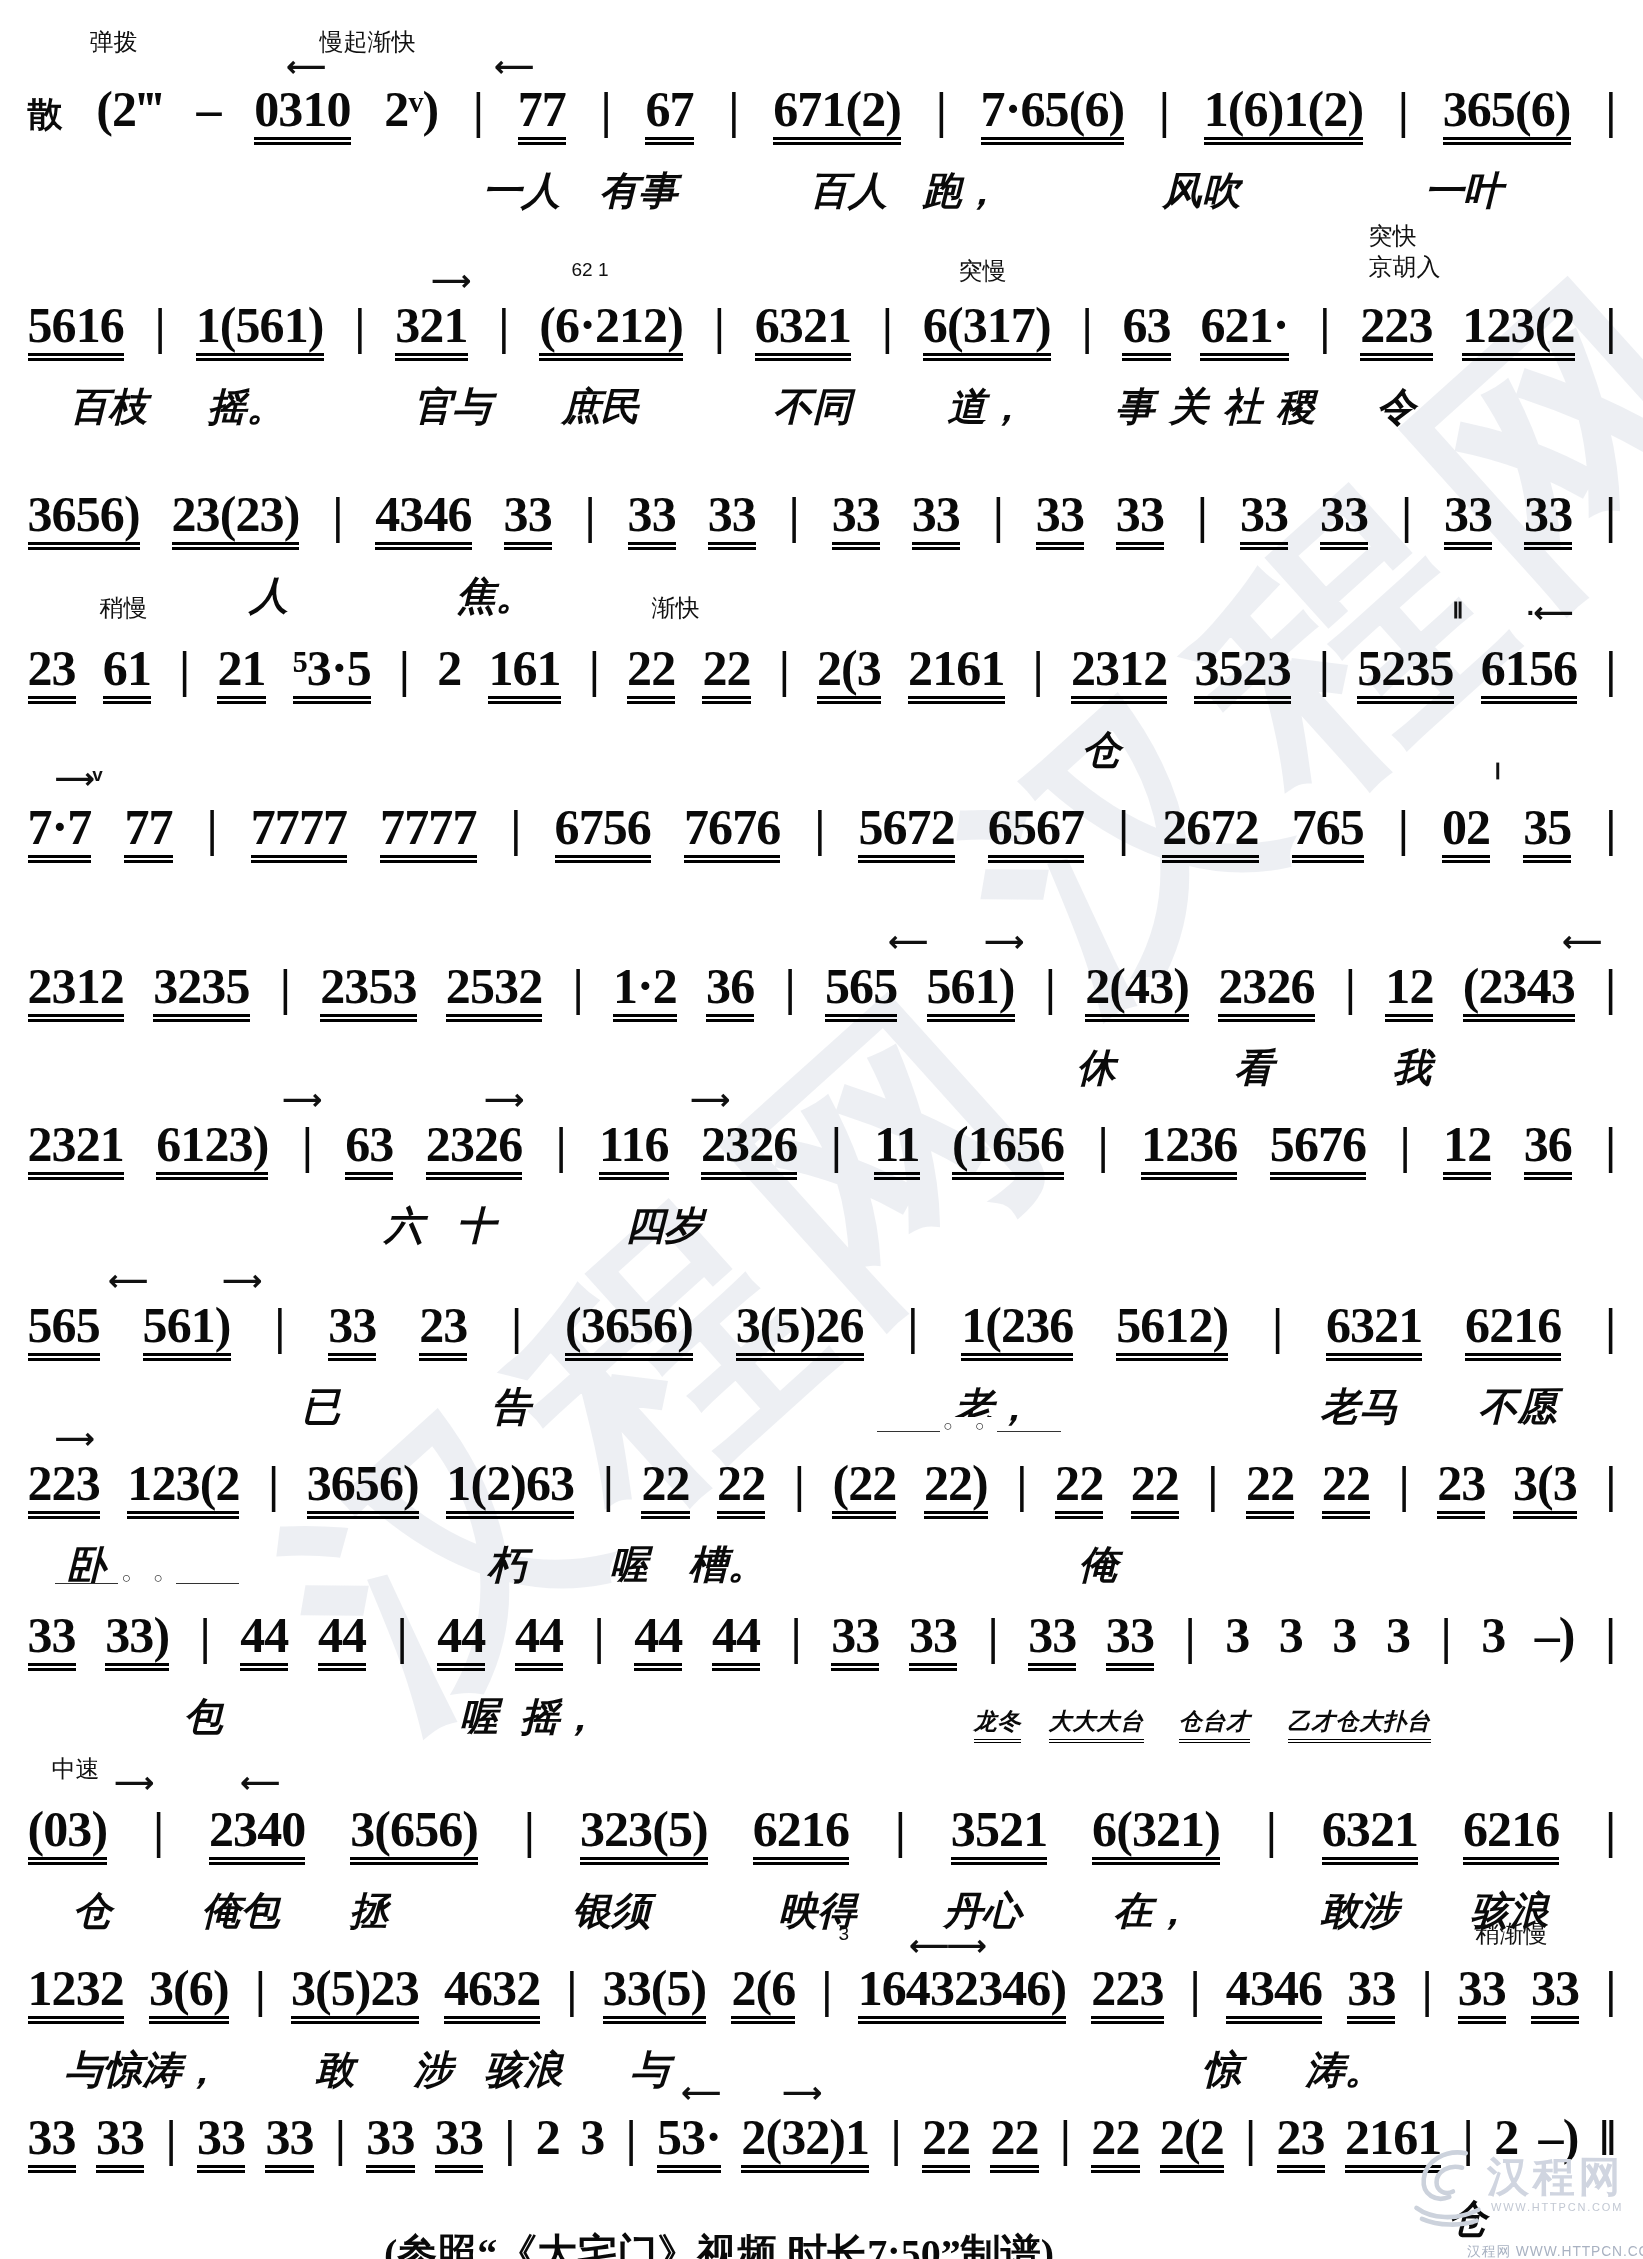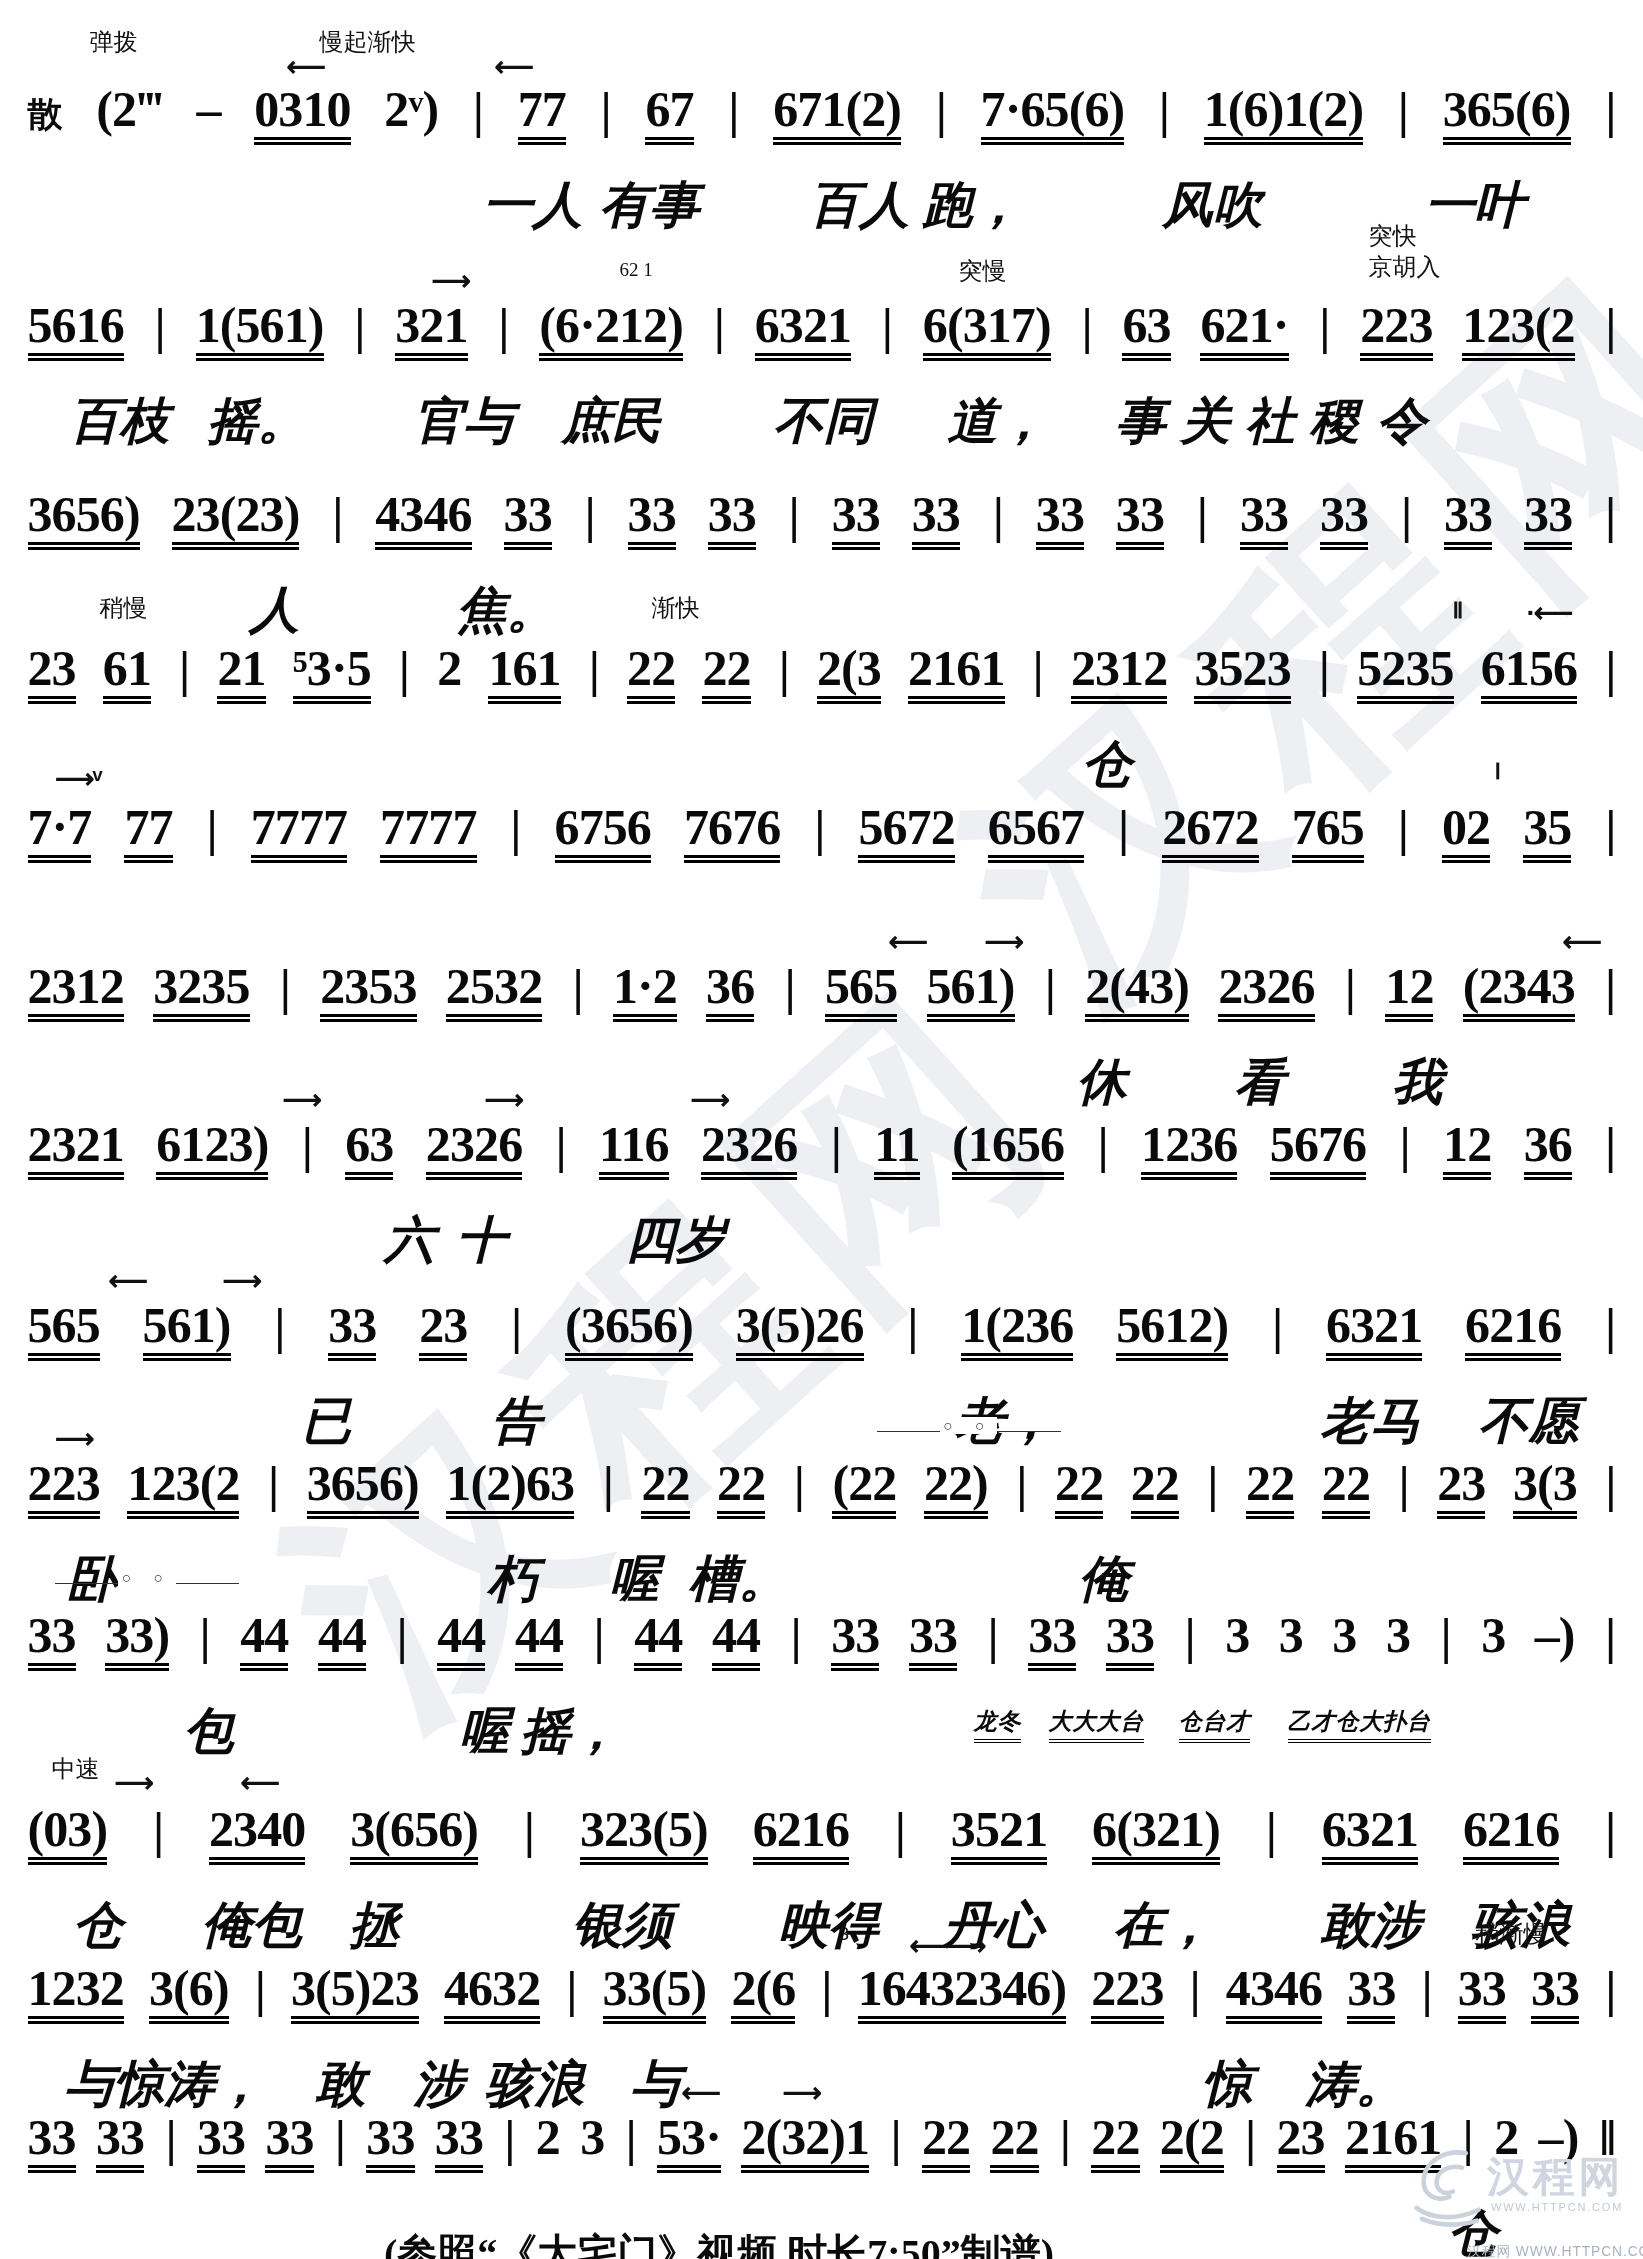--- a/index.html
+++ b/index.html
@@ -24,21 +24,21 @@
   }
   .annot.tiny{font-size:19px;}
   .annot.roman{font-size:22px;font-family:"Liberation Serif",serif;font-weight:bold;}
   .annot.arrow{font-size:27.5px;font-weight:bold;letter-spacing:-1.8px;}
   .bracket{position:absolute;border-top:1.8px solid #333;height:11px;text-align:center;}
   .bracket span{
     position:relative;top:-14.7px;font-size:15.6px;color:#333;letter-spacing:9.2px;
     background:#fff;padding:0 3.7px;
   }
   .lyr{
-    position:absolute;top:88px;font-size:50px;font-weight:bold;font-style:italic;
+    position:absolute;top:80px;font-size:39px;font-weight:bold;font-style:italic;
     white-space:nowrap;font-family:"Liberation Serif",serif;
   }
   .lyr.spread{letter-spacing:14.7px;}
   .lyr.perc{
     font-size:23px;border-bottom:4.6px double #000;padding-bottom:1.8px;top:96px;
     letter-spacing:0.9px;
   }
   
   .wm-big{
     position:absolute;font-size:275px;font-weight:bold;line-height:1;
@@ -102,21 +102,21 @@
       </div>
       <span class="lyr" style="left: 455px;">一人</span>
       <span class="lyr" style="left: 572px; font-family: Liberation Serif, serif;">有事</span>
       <span class="lyr" style="left: 782px;">百人</span>
       <span class="lyr" style="left: 895px;">跑，</span>
       <span class="lyr" style="left: 1135px;">风吹</span>
       <span class="lyr" style="left: 1397px;">一叶</span>
     </div>
     <div class="system" style="top: 300px;">
       <span class="annot arrow" style="left: 404px; top: -33px;">⟶</span>
-      <span class="annot tiny" style="left: 592px; top: -40px; font-family: Liberation Serif, serif;">62 1</span>
+      <span class="annot tiny" style="left: 544px; top: -40px;">62 1</span>
       <span class="annot" style="left: 931px; top: -42px;">突慢</span>
       <span class="annot" style="left: 1341px; top: -77px;">突快</span>
       <span class="annot" style="left: 1341px; top: -46px;">京胡入</span>
       <div class="notes">
         <span class="tok b2">5616</span>
         <span class="tok bar">|</span>
         <span class="tok b2">1(561)</span>
         <span class="tok bar">|</span>
         <span class="tok b2">321</span>
         <span class="tok bar">|</span>

